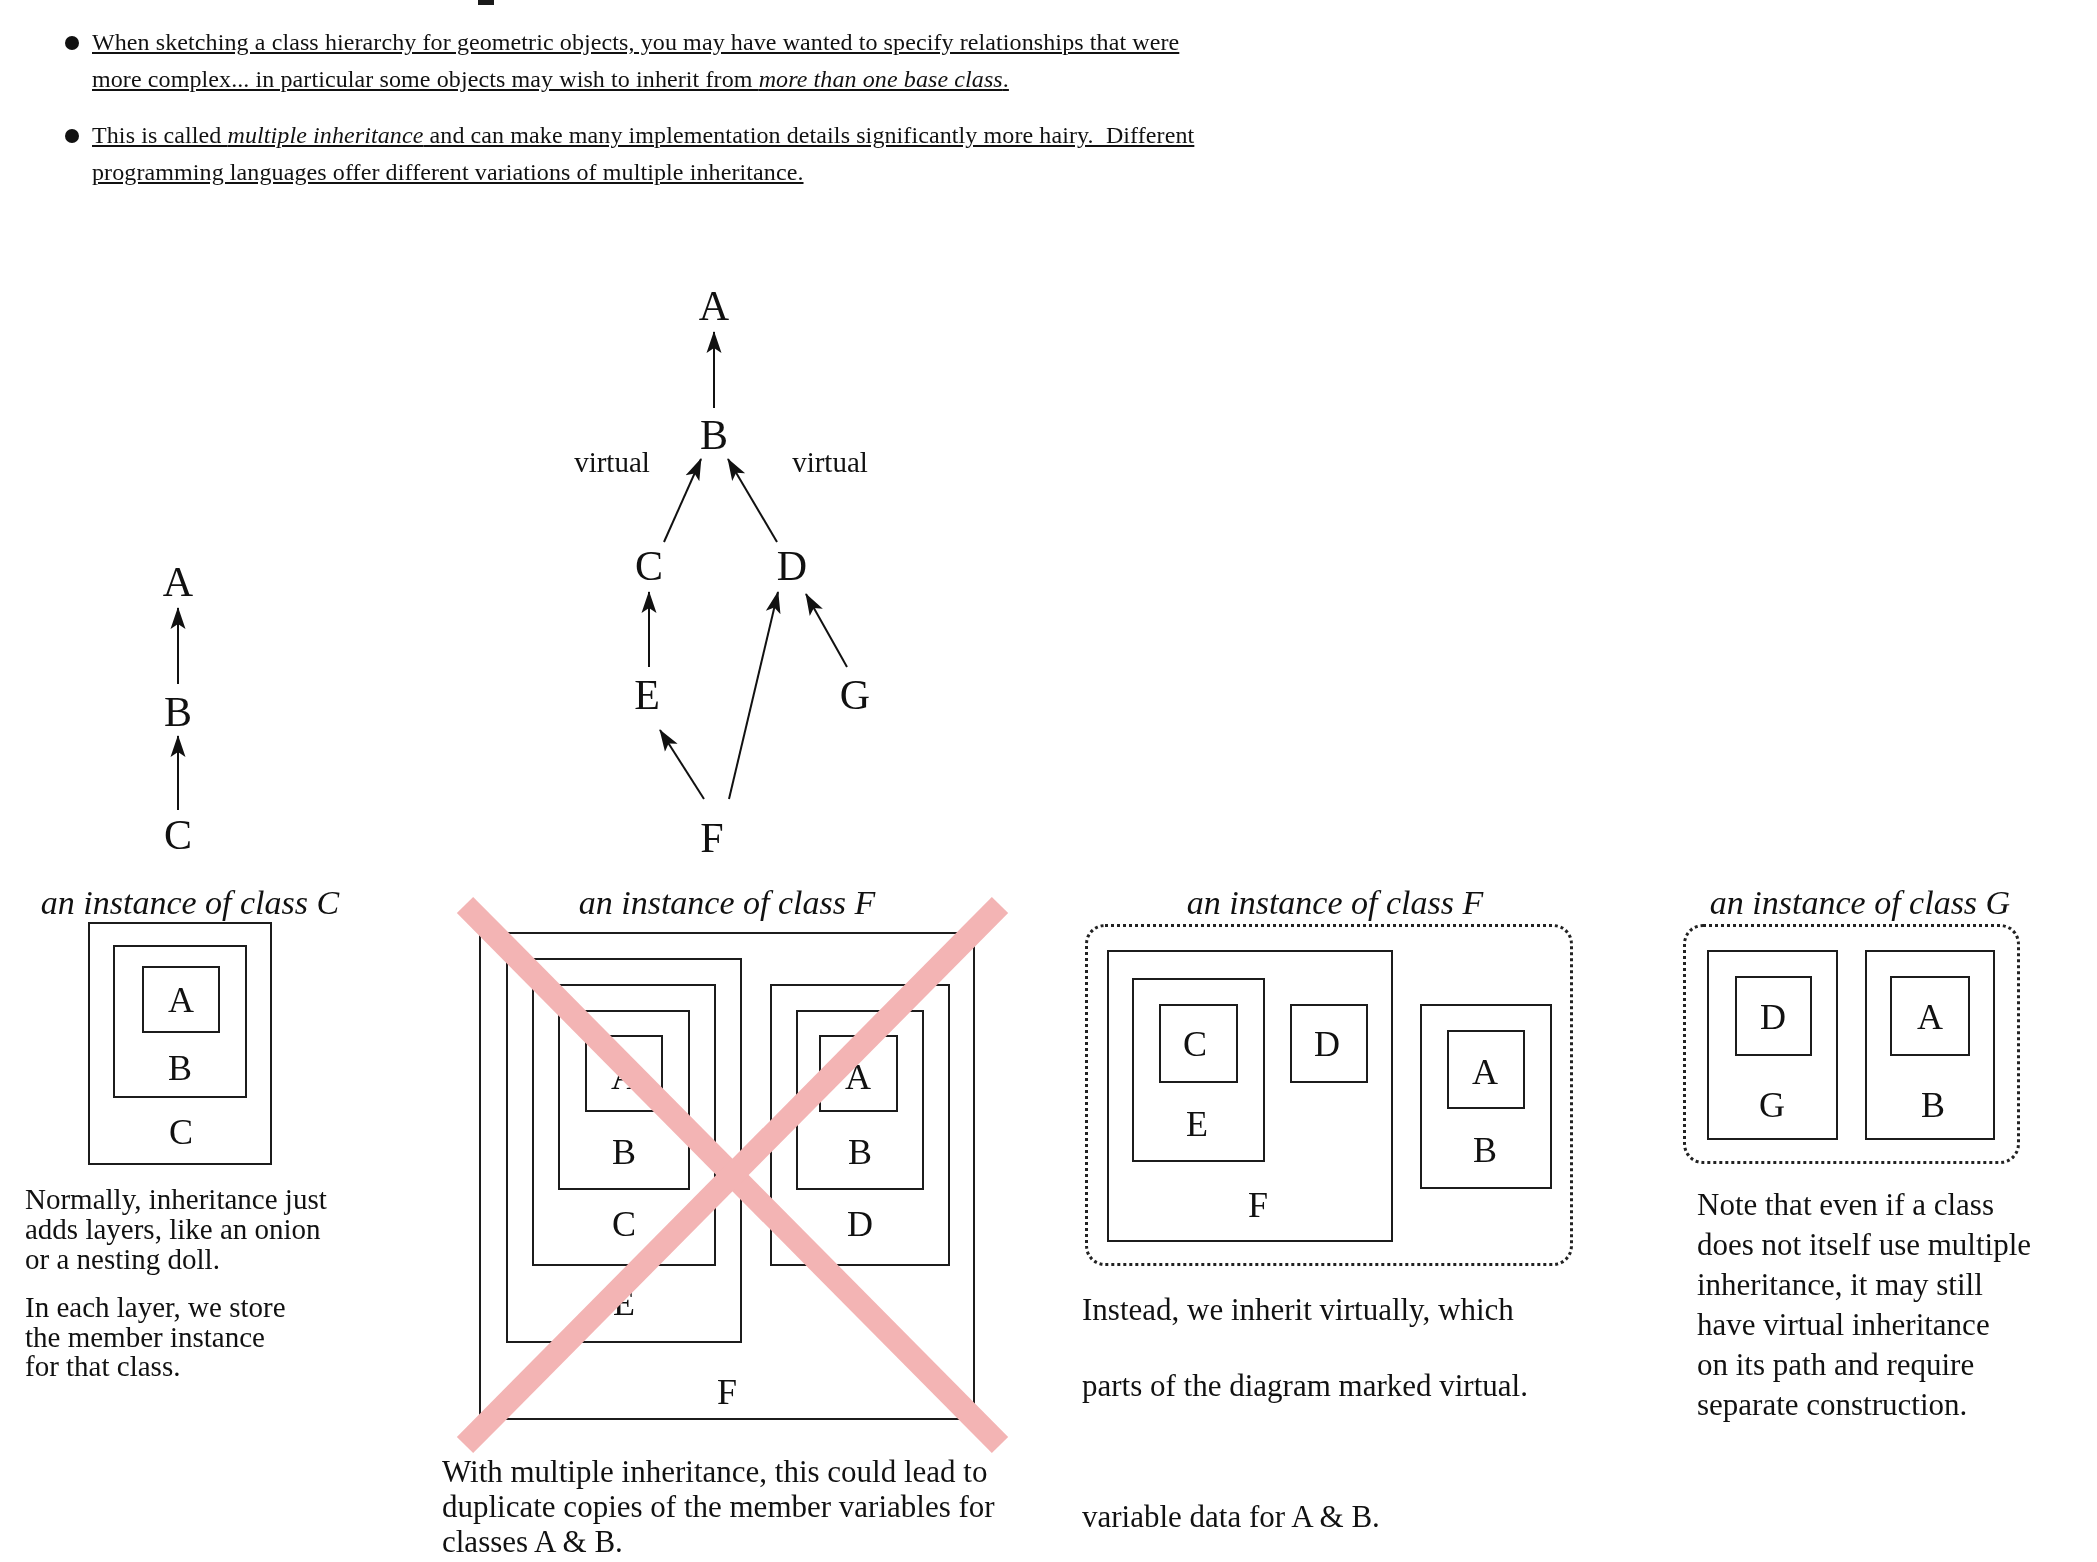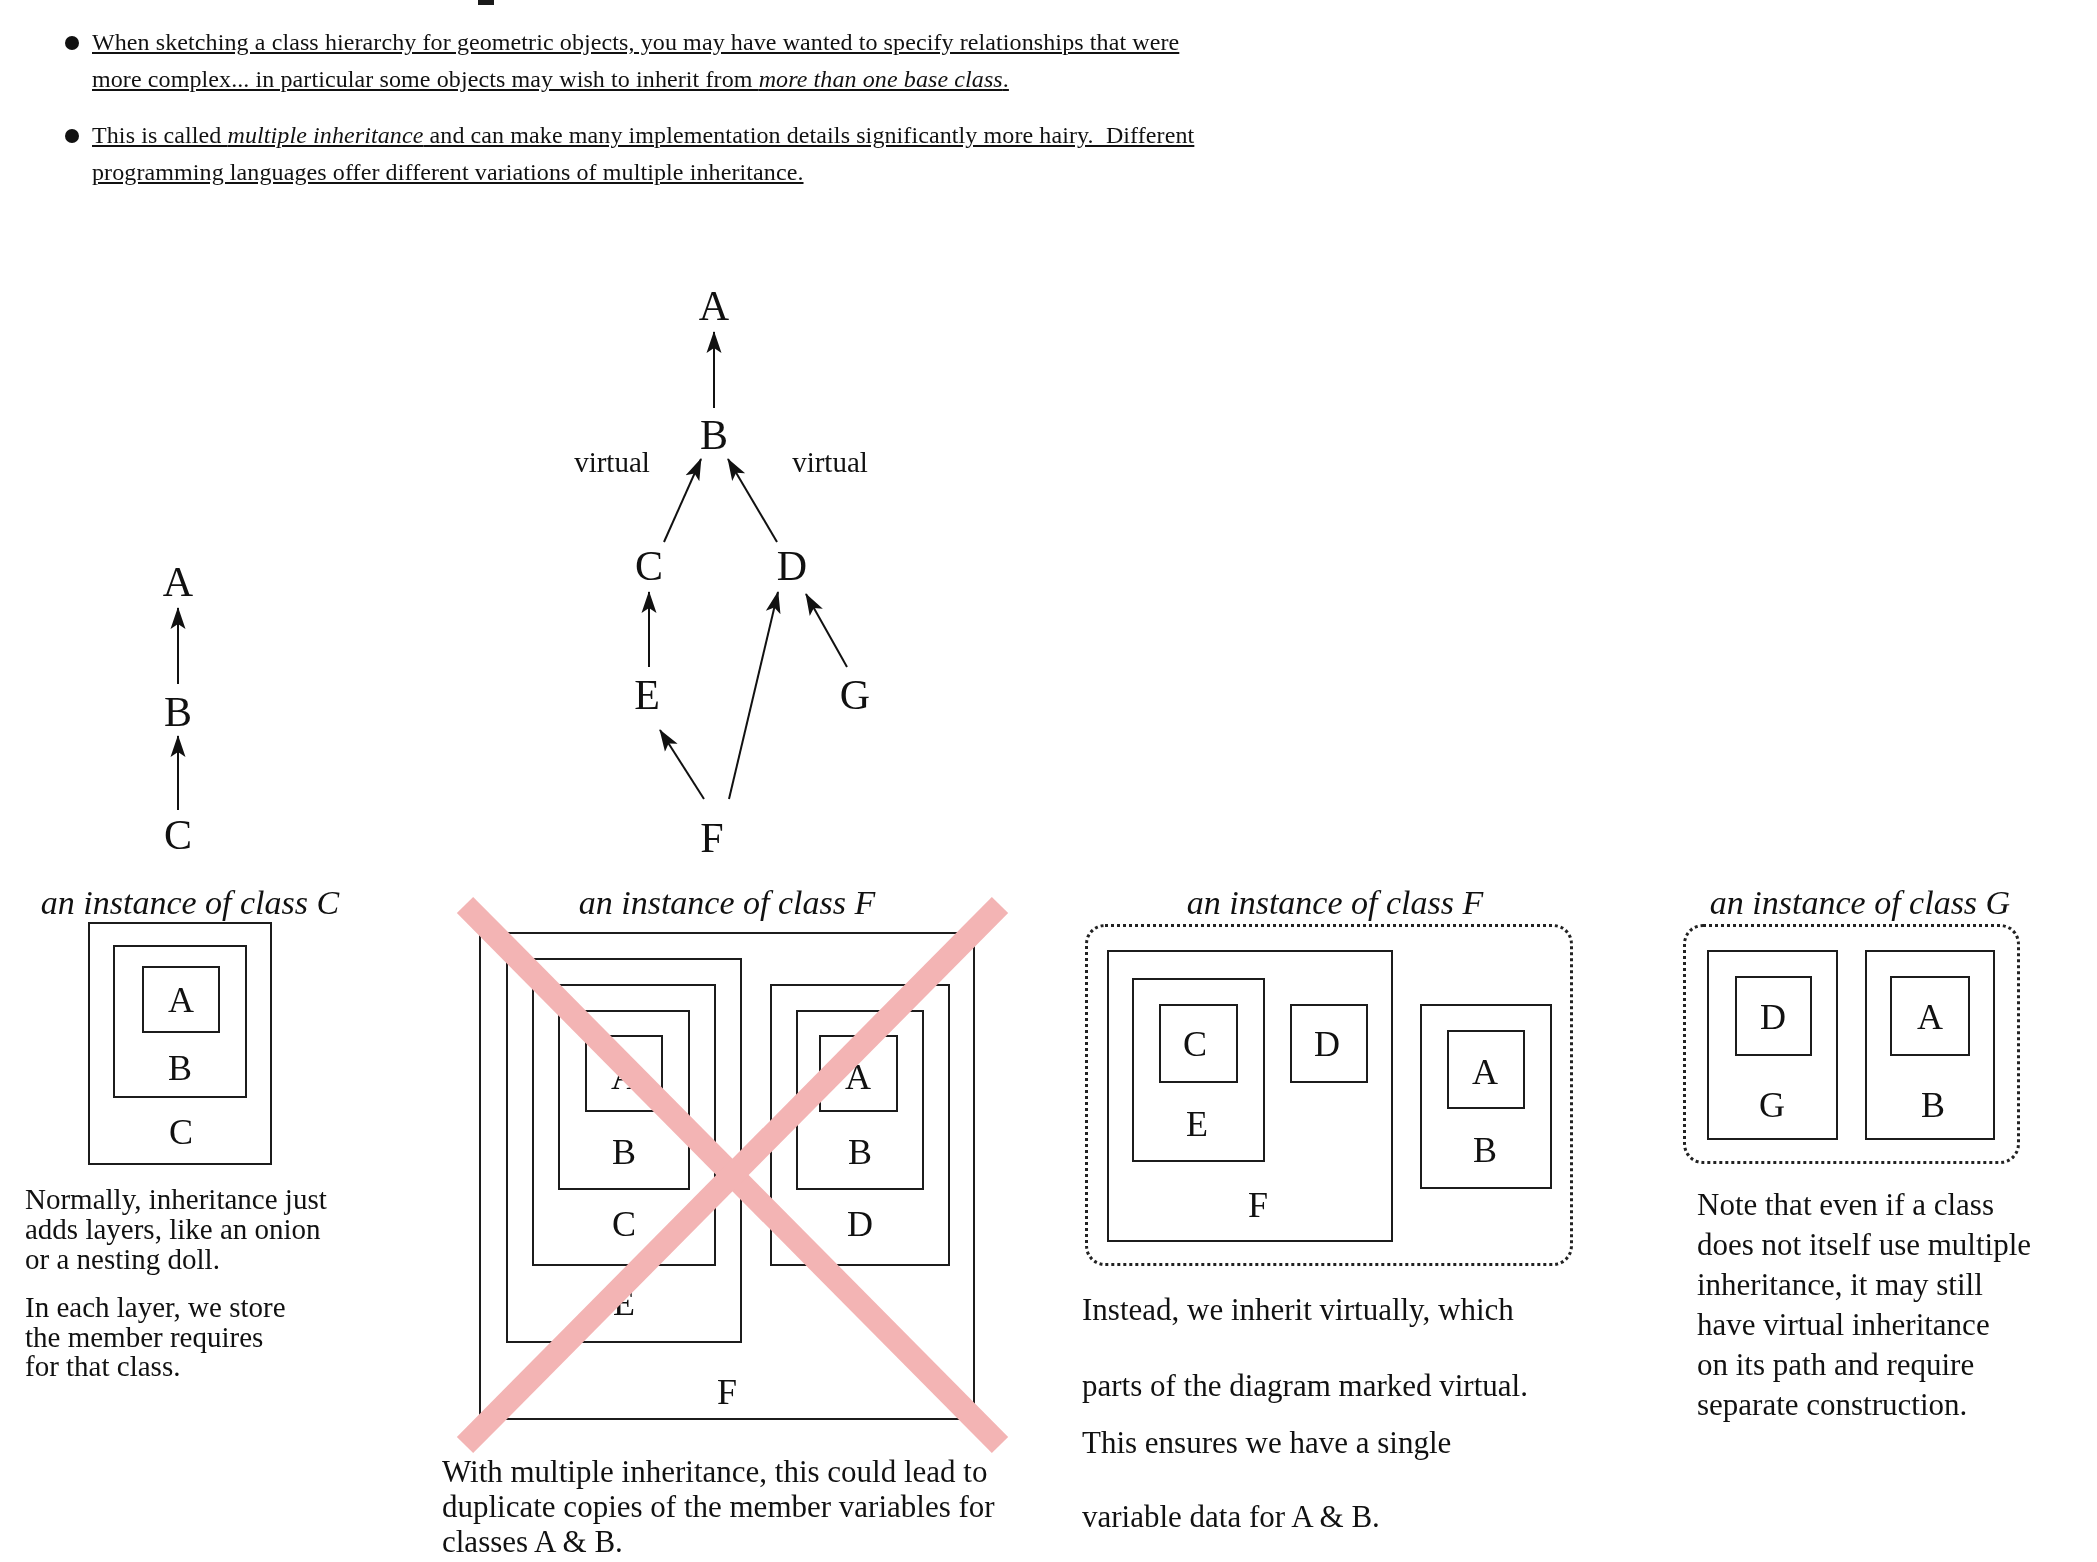--- a/index.html
+++ b/index.html
@@ -52,21 +52,21 @@
   <div class="box" style="left:88px;top:922px;width:184px;height:243px;"></div>
   <div class="box" style="left:113px;top:945px;width:134px;height:153px;"></div>
   <div class="box" style="left:142px;top:966px;width:78px;height:67px;"></div>
   <span class="lbl" style="left:181px;top:1000px;">A</span>
   <span class="lbl" style="left:180px;top:1068px;">B</span>
   <span class="lbl" style="left:181px;top:1132px;">C</span>
   <div class="nl1" style="left:25px;top:1184px;">Normally, inheritance just</div>
   <div class="nl1" style="left:25px;top:1214px;">adds layers, like an onion</div>
   <div class="nl1" style="left:25px;top:1244px;">or a nesting doll.</div>
   <div class="nl1" style="left:25px;top:1292px;">In each layer, we store</div>
-  <div class="nl1" style="left:25px;top:1322px;">the member requires</div>
+  <div class="nl1" style="left:25px;top:1322px;">the member instance</div>
   <div class="nl1" style="left:25px;top:1351px;">for that class.</div>
 
   <span class="ttl" style="left:727px;top:903px;">an instance of class F</span>
   <div class="box" style="left:479px;top:932px;width:496px;height:488px;"></div>
   <div class="box" style="left:506px;top:958px;width:236px;height:385px;"></div>
   <div class="box" style="left:532px;top:984px;width:184px;height:282px;"></div>
   <div class="box" style="left:558px;top:1010px;width:132px;height:180px;"></div>
   <div class="box" style="left:585px;top:1035px;width:78px;height:77px;"></div>
   <div class="box" style="left:770px;top:984px;width:180px;height:282px;"></div>
   <div class="box" style="left:796px;top:1010px;width:128px;height:180px;"></div>
@@ -92,21 +92,20 @@
   <div class="box" style="left:1420px;top:1004px;width:132px;height:185px;"></div>
   <div class="box" style="left:1447px;top:1030px;width:78px;height:79px;"></div>
   <span class="lbl" style="left:1195px;top:1044px;">C</span>
   <span class="lbl" style="left:1327px;top:1044px;">D</span>
   <span class="lbl" style="left:1197px;top:1124px;">E</span>
   <span class="lbl" style="left:1258px;top:1205px;">F</span>
   <span class="lbl" style="left:1485px;top:1072px;">A</span>
   <span class="lbl" style="left:1485px;top:1150px;">B</span>
   <div class="nl" style="left:1082px;top:1292px;">Instead, we inherit virtually, which</div>
   <div class="nl" style="left:1082px;top:1368px;">parts of the diagram marked virtual.</div>
-  <div class="nl" style="left:1082px;top:1425px;">This ensures we have a single</div>
   <div class="nl" style="left:1082px;top:1499px;">variable data for A &amp; B.</div>
 
   <span class="ttl" style="left:1860px;top:903px;">an instance of class G</span>
   <div class="dotted" style="left:1683px;top:924px;width:337px;height:240px;"></div>
   <div class="box" style="left:1707px;top:950px;width:131px;height:190px;"></div>
   <div class="box" style="left:1735px;top:976px;width:77px;height:80px;"></div>
   <div class="box" style="left:1865px;top:950px;width:130px;height:190px;"></div>
   <div class="box" style="left:1890px;top:976px;width:80px;height:80px;"></div>
   <span class="lbl" style="left:1773px;top:1017px;">D</span>
   <span class="lbl" style="left:1930px;top:1017px;">A</span>

